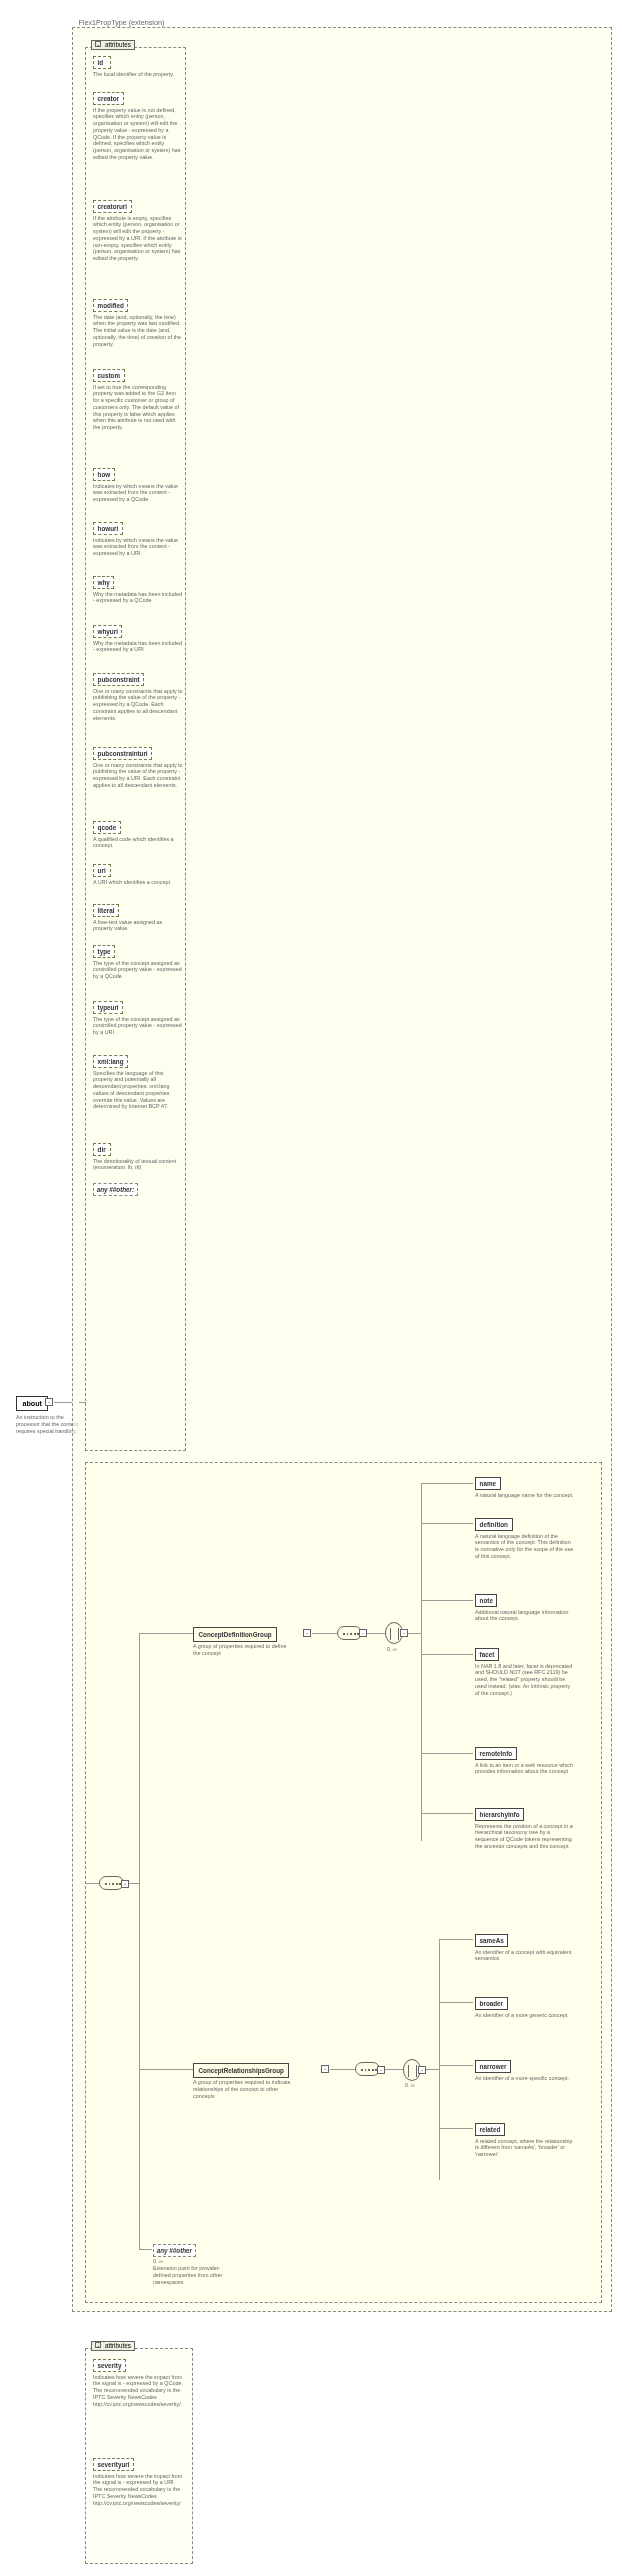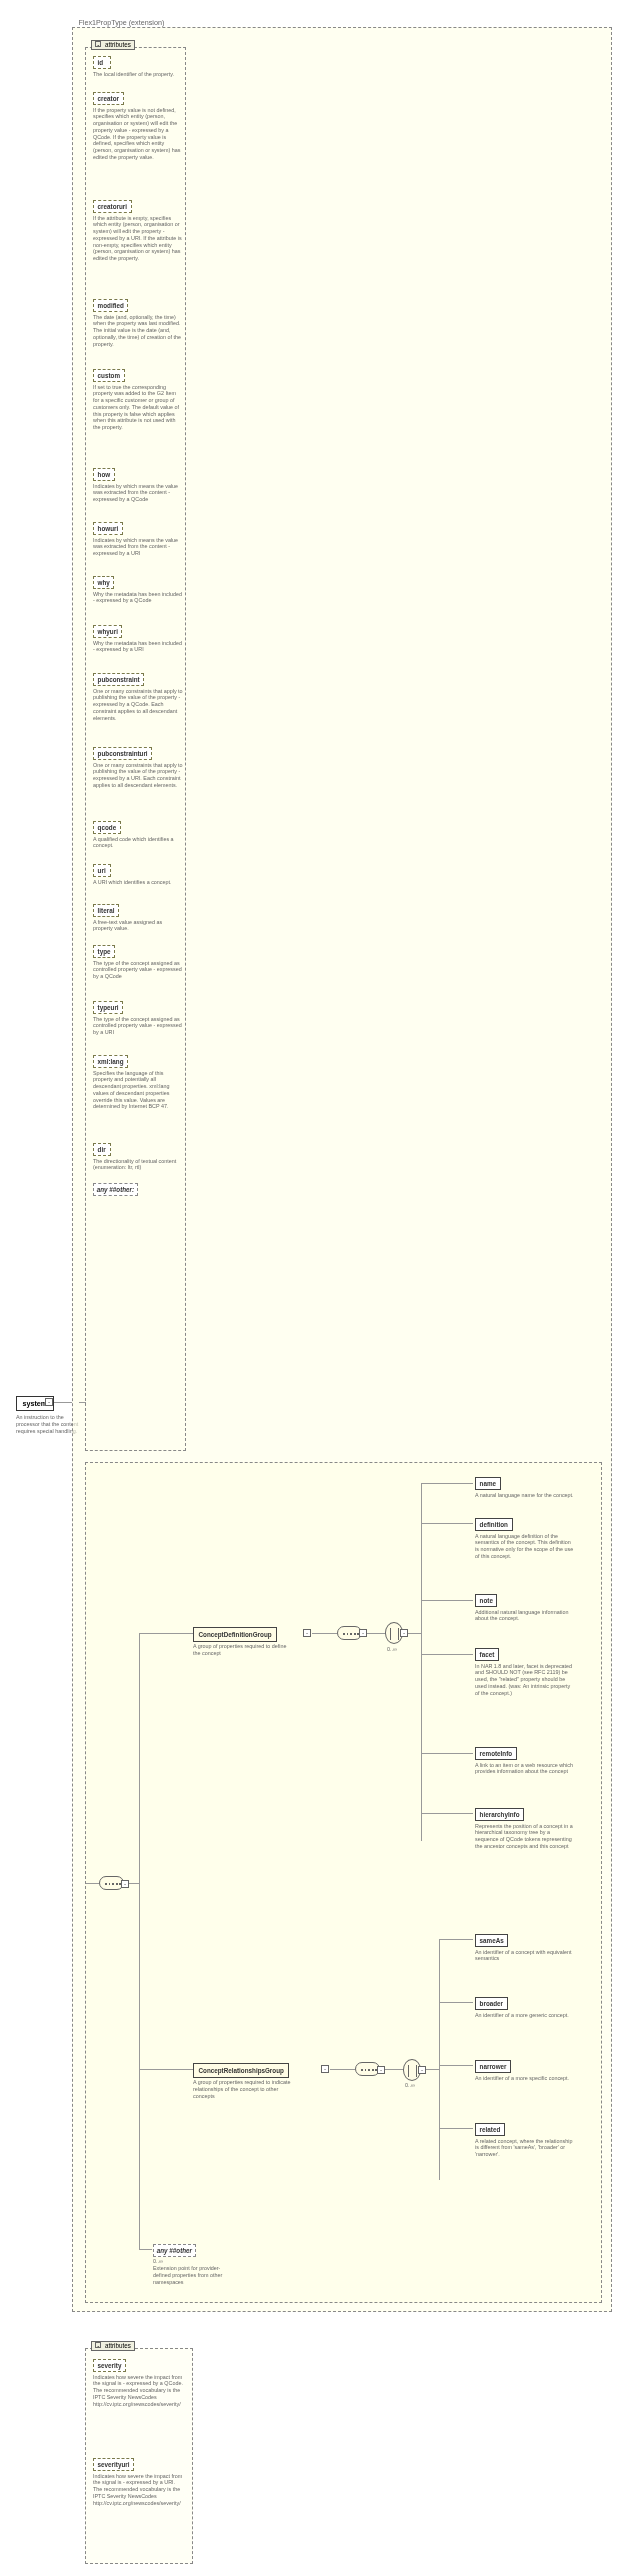--- a/index.html
+++ b/index.html
@@ -155,21 +155,21 @@
     font-size: 5.4px;
     color: #666;
   }
 </style>
 </head>
 <body>
 
 <div class="canvas">
 
   <div class="root-elem" style="left:16px; top:1396px;">
-    <span>system</span>
+    <span>about</span>
   </div>
   <div class="root-doc" style="left:16px; top:1414px;">An instruction to the processor that the content requires special handling.</div>
 
   <div class="minus-box" style="left:45px; top:1398px;">-</div>
 
   <div class="connector h" style="left:54px; top:1402px; width:18px;"></div>
 
   <div class="ext-box" style="left:72px; top:27px; width:540px; height:2285px;padding-left:28px;">
     <div class="ext-label">Flex1PropType (extension)</div>
   </div>

